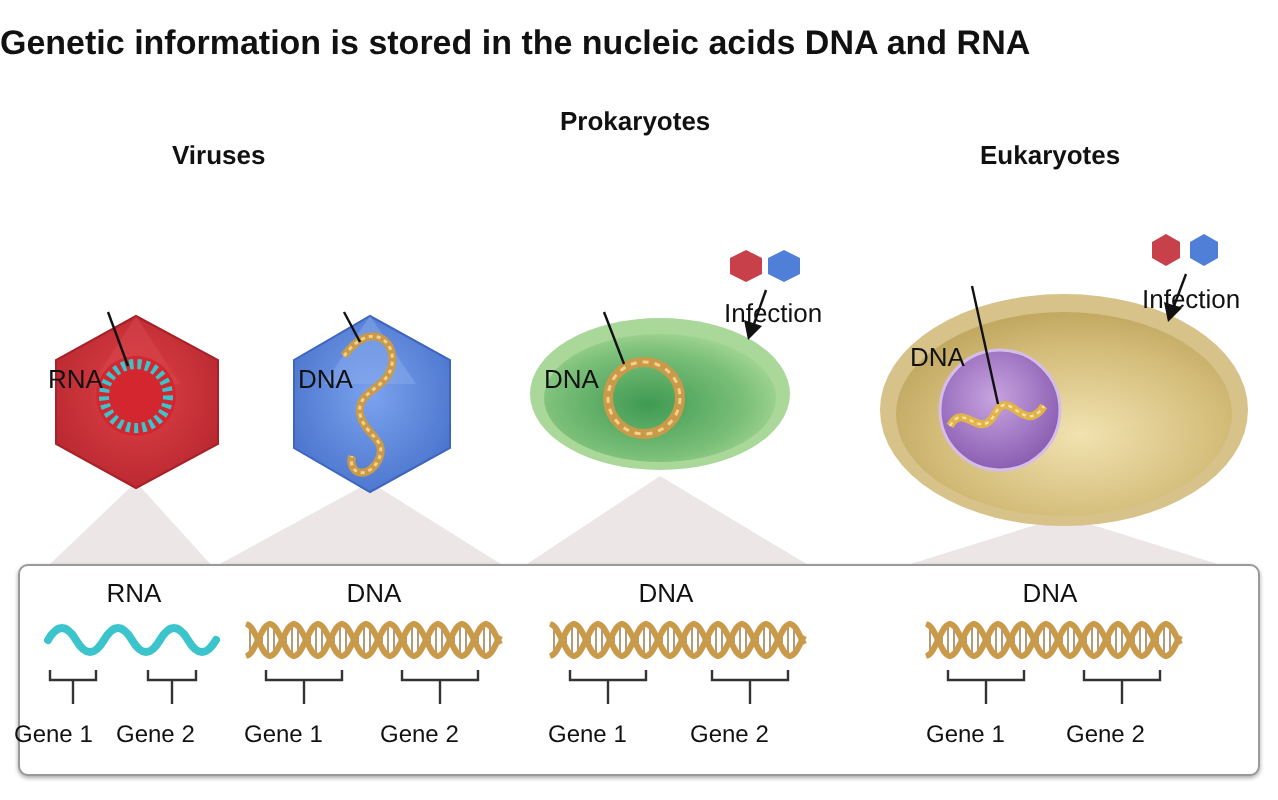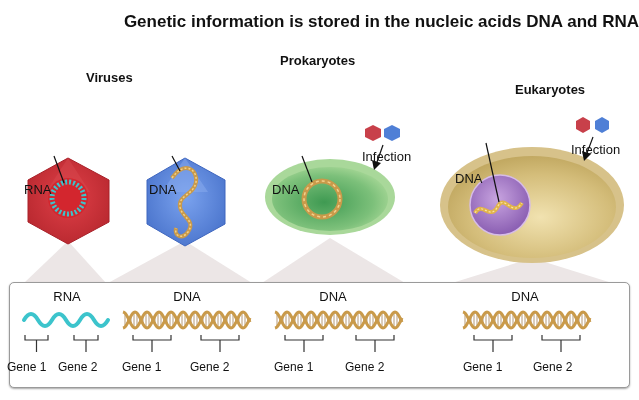--- a/index.html
+++ b/index.html
@@ -1,32 +1,32 @@
 <!DOCTYPE html>
 <html><head>
 <meta charset="utf-8">
 <style>
   html, body { margin: 0; padding: 0; background: #ffffff; }
   body { width: 639px; height: 400px; position: relative; overflow: hidden; font-family: "Liberation Sans", sans-serif; color: #111; }
-  .title { position: absolute; top: 12px; left: 0; width: 639px; text-align: right; font-weight: bold; font-size: 17px; }
+  .title { position: absolute; top: 12px; left: 0; width: 639px; text-align: left; font-weight: bold; font-size: 17px; }
   .group-label { position: absolute; font-weight: bold; font-size: 13px; }
   .lbl { position: absolute; font-size: 13px; margin-top: 44px; }
   svg.art { position: absolute; left: 0; top: 0; }
   .panel { position: absolute; left: 9px; top: 282px; width: 503px; height: 104px; border: 1px solid #9a9a9a; border-radius: 5px; background: #fff; box-shadow: 0 1px 2px rgba(0,0,0,0.35); }
   .plabel { position: absolute; font-size: 13px; text-align: center; width: 60px; }
   .glabel { position: absolute; font-size: 12px; text-align: left; width: 60px; }
 </style>
 </head>
 <body>
 
 <div class="title">Genetic information is stored in the nucleic acids DNA and RNA</div>
 
 <div class="group-label" style="left:86px;top:70px;width:80px;">Viruses</div>
 <div class="group-label" style="left:280px;top:53px;width:100px;">Prokaryotes</div>
-<div class="group-label" style="left:515px;top:70px;width:100px;margin-top:12px;">Eukaryotes</div>
+<div class="group-label" style="left:490px;top:70px;width:100px;">Eukaryotes</div>
 
 <svg class="art" width="639" height="400" viewBox="0 0 639 400">
   <defs>
     <radialGradient id="gRed" cx="50%" cy="45%" r="60%">
       <stop offset="0%" stop-color="#e04048"></stop>
       <stop offset="100%" stop-color="#b8282f"></stop>
     </radialGradient>
     <radialGradient id="gBlue" cx="50%" cy="45%" r="60%">
       <stop offset="0%" stop-color="#7aa2ee"></stop>
       <stop offset="100%" stop-color="#4a74cc"></stop>

